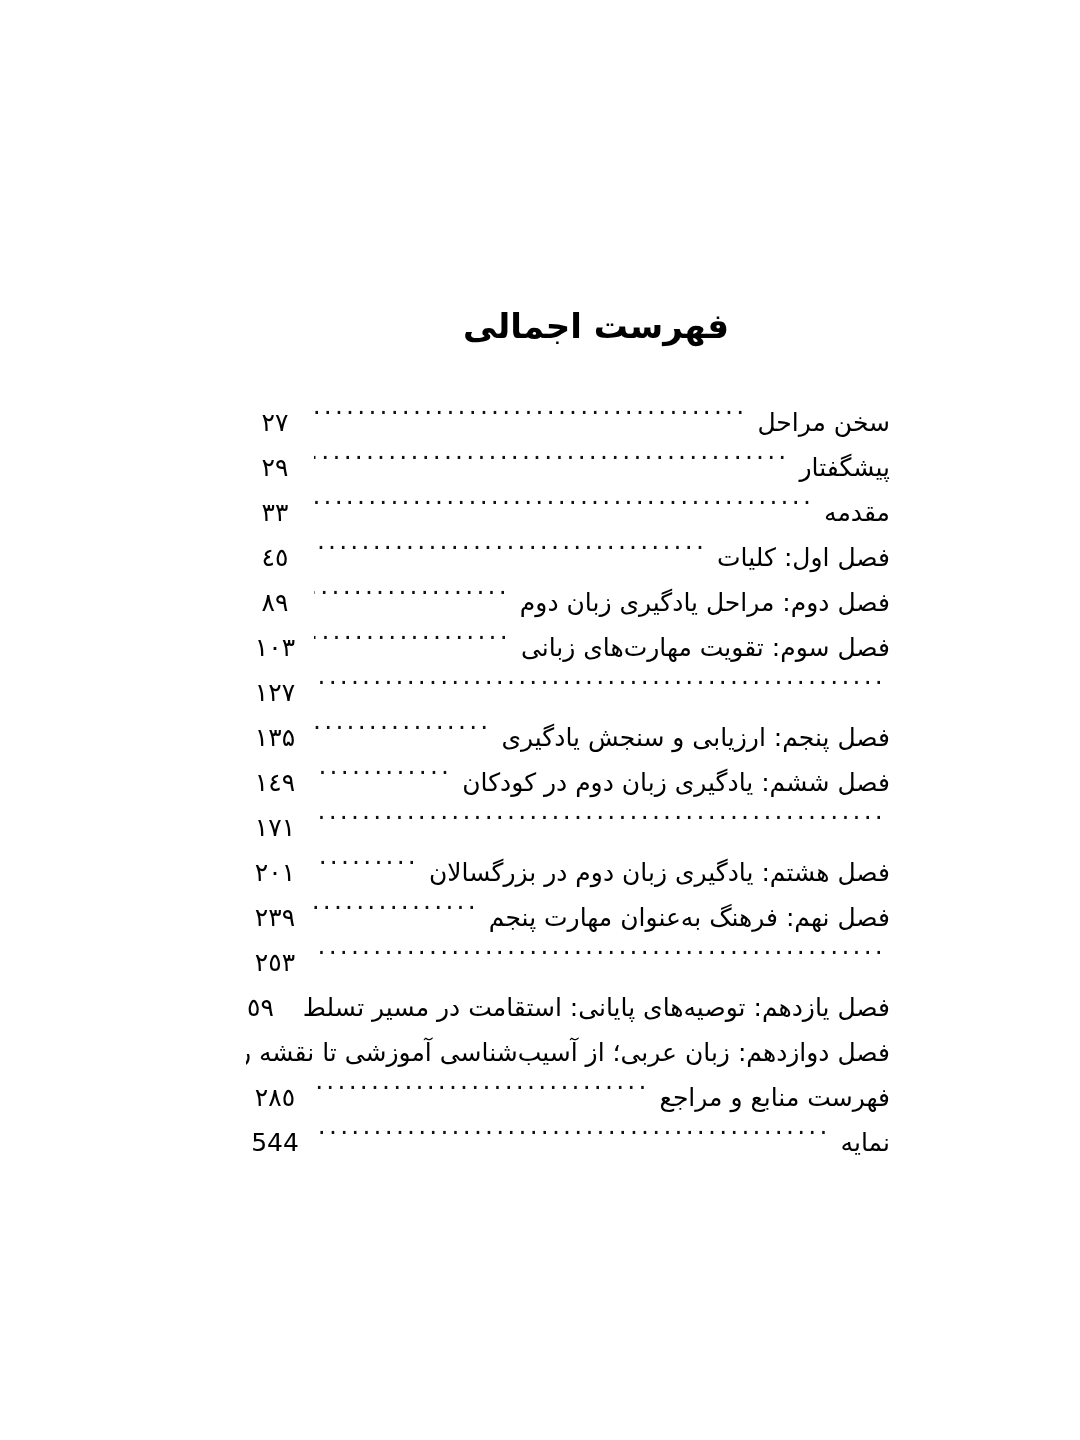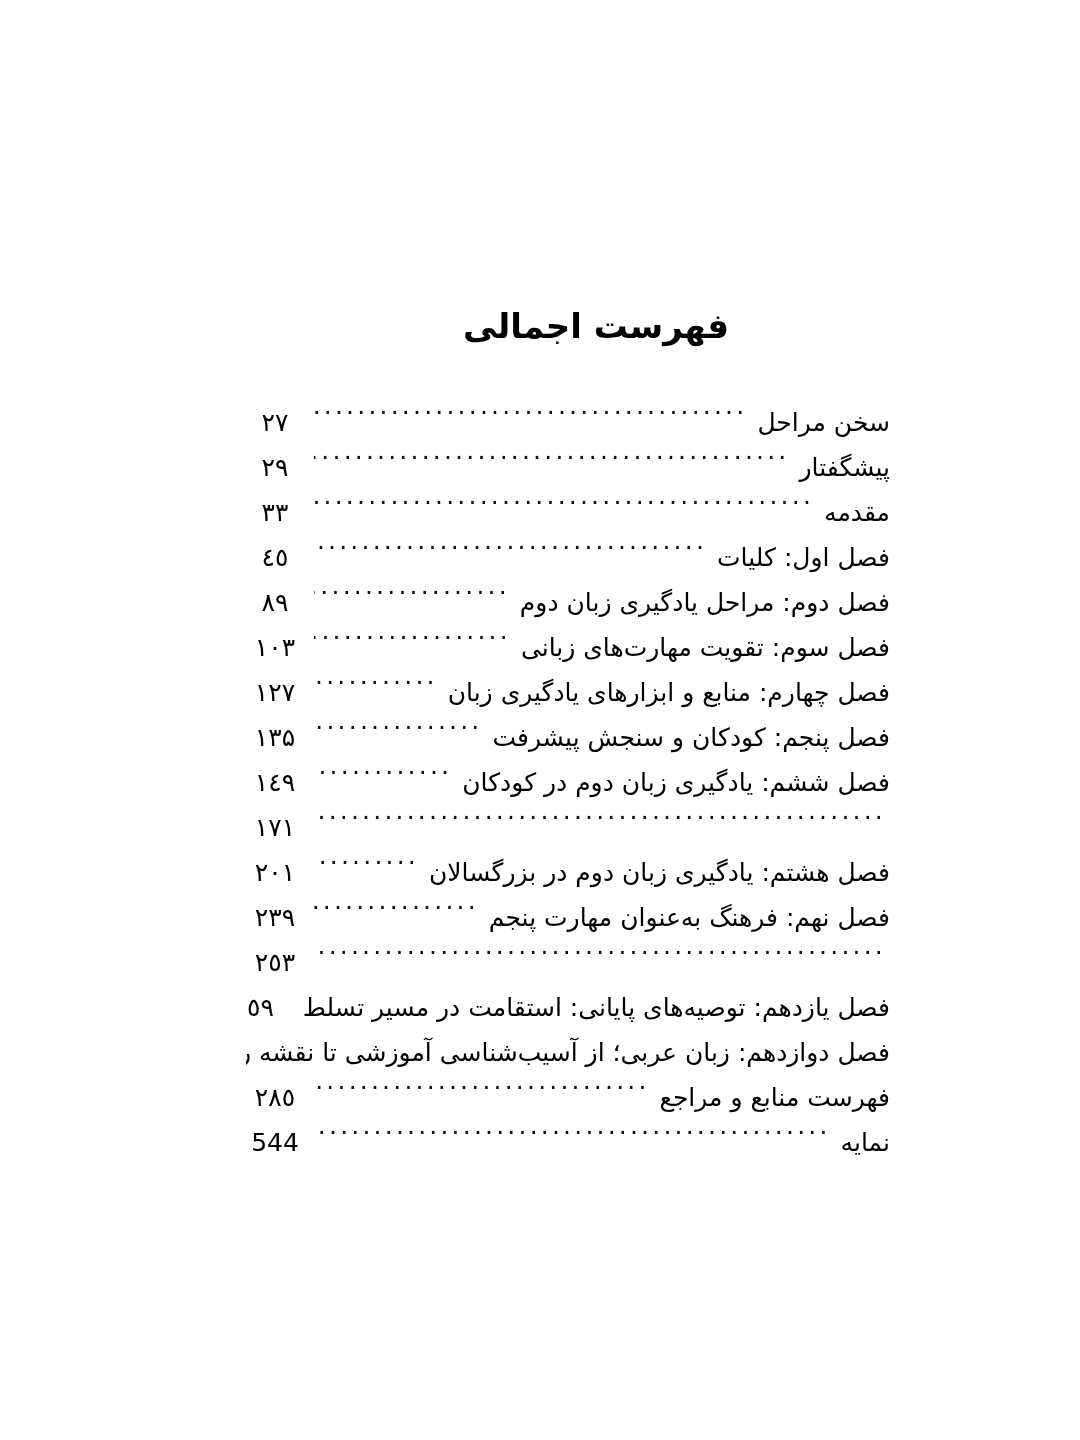--- a/index.html
+++ b/index.html
@@ -141,26 +141,25 @@
         <span class="entry-label">فصل دوم: مراحل یادگیری زبان دوم</span>
         <span class="entry-dots"></span>
         <span class="entry-page">۸۹</span>
       </div>
       <div class="toc-entry">
         <span class="entry-label">فصل سوم: تقویت مهارت‌های زبانی</span>
         <span class="entry-dots"></span>
         <span class="entry-page">۱۰۳</span>
       </div>
       <div class="toc-entry">
-        <span class="entry-label">فصل چهارم: منابع و ابزارهای یادگیری زبان</span>
         <span class="entry-dots"></span>
         <span class="entry-page">۱۲۷</span>
       </div>
       <div class="toc-entry">
-        <span class="entry-label">فصل پنجم: کودکان و سنجش پیشرفت</span>
+        <span class="entry-label">فصل پنجم: ارزیابی و سنجش یادگیری</span>
         <span class="entry-dots"></span>
         <span class="entry-page">۱۳۵</span>
       </div>
       <div class="toc-entry">
         <span class="entry-label">فصل ششم: یادگیری زبان دوم در کودکان</span>
         <span class="entry-dots"></span>
         <span class="entry-page">۱٤۹</span>
       </div>
       <div class="toc-entry">
         <span class="entry-dots"></span>

